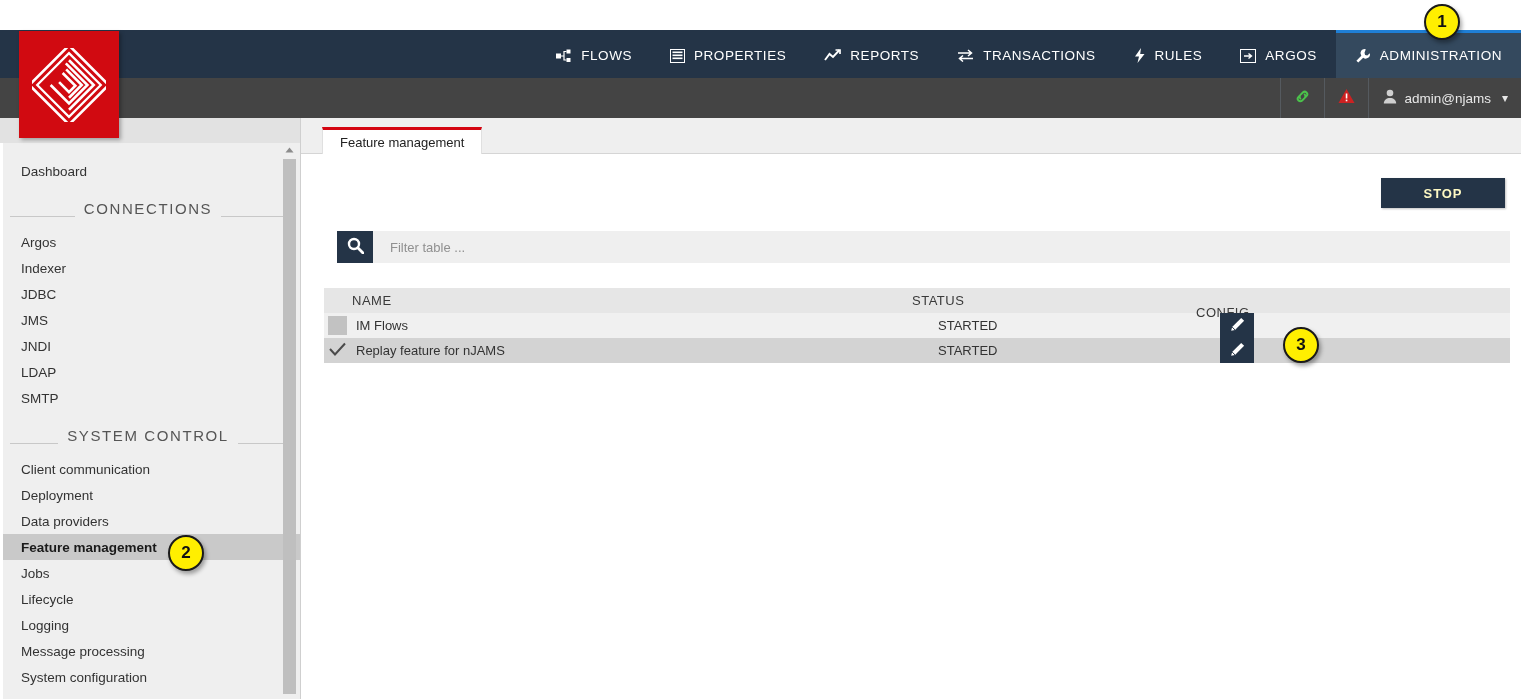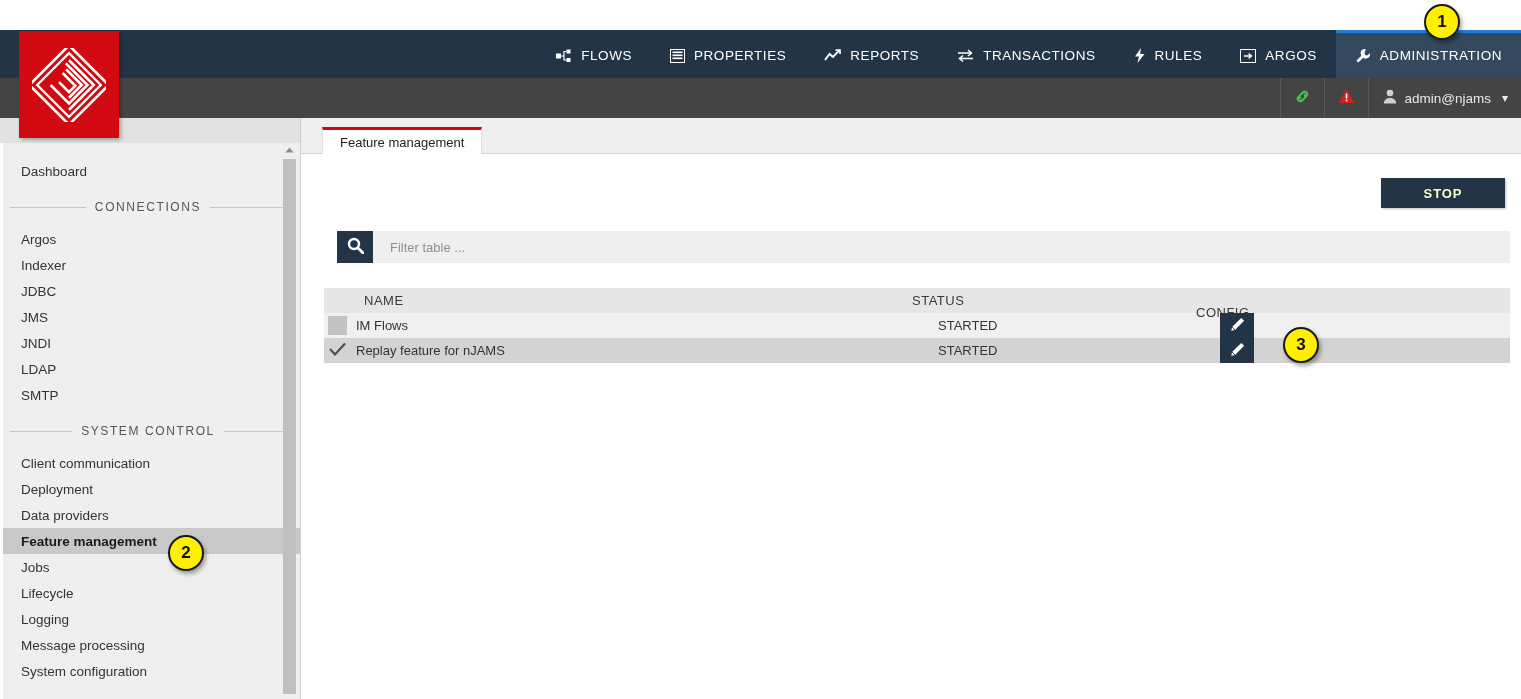--- a/index.html
+++ b/index.html
@@ -65,23 +65,23 @@
     overflow: hidden;
   }
   .sb-item {
     height: 26px; display: flex; align-items: center;
     padding-left: 18px; font-size: 13.5px; color: #333;
     cursor: pointer;
   }
   .sb-item.active { background: #c9c9c9; font-weight: bold; color: #1a1a1a; }
   .sb-spacer-top { height: 15px; }
   .sb-group {
-    display: flex; align-items: center; gap: 9px;
+    display: flex; align-items: flex-end; gap: 9px;
     margin: 16px 16px 12px 7px;
-    font-size: 12px; letter-spacing: 1.6px; color: #555;
+    font-size: 15px; letter-spacing: 1.6px; color: #555;
   }
   .sb-group .ln { flex: 1; height: 1px; background: #c8c8c8; }
   .sb-group .lbl { white-space: nowrap; }
 
   .sb-scroll {
     position: absolute; right: 6px; top: 0; width: 13px; height: 556px;
     background: #efefef;
   }
   .sb-scroll .arrow {
     width: 13px; height: 14px; display: flex; align-items: center; justify-content: center;
@@ -135,21 +135,21 @@
   .filterinput::placeholder { color: #909090; }
 
   
   .tbl { position: absolute; left: 23px; top: 170px; width: 1186px; }
   .trow { display: flex; align-items: center; height: 25px; font-size: 13px; color: #333; }
   .thead { background: #e6e6e6; color: #3a3a3a; letter-spacing: .5px; }
   .r0 { background: #f0f0f0; }
   .r1 { background: #d3d3d3; }
   .c-chk { width: 26px; height: 25px; display: flex; align-items: center; justify-content: center; flex: 0 0 26px; }
   .c-name { width: 588px; flex: 0 0 588px; padding-left: 6px; }
-  .thead .c-name { padding-left: 40px; }
+  .thead .c-name { padding-left: 28px; }
   .c-status { width: 282px; flex: 0 0 282px; }
   .c-config { flex: 1; position: relative; height: 25px; }
   .thead .c-config { padding-left: 2px; display: flex; align-items: center; margin-top: 23px; }
   .box-gray { width: 19px; height: 19px; background: #c2c2c2; }
   .editbtn {
     position: absolute; left: 0; top: 0; width: 34px; height: 25px;
     background: #243447; display: flex; align-items: center; justify-content: center;
     cursor: pointer;
   }
 

